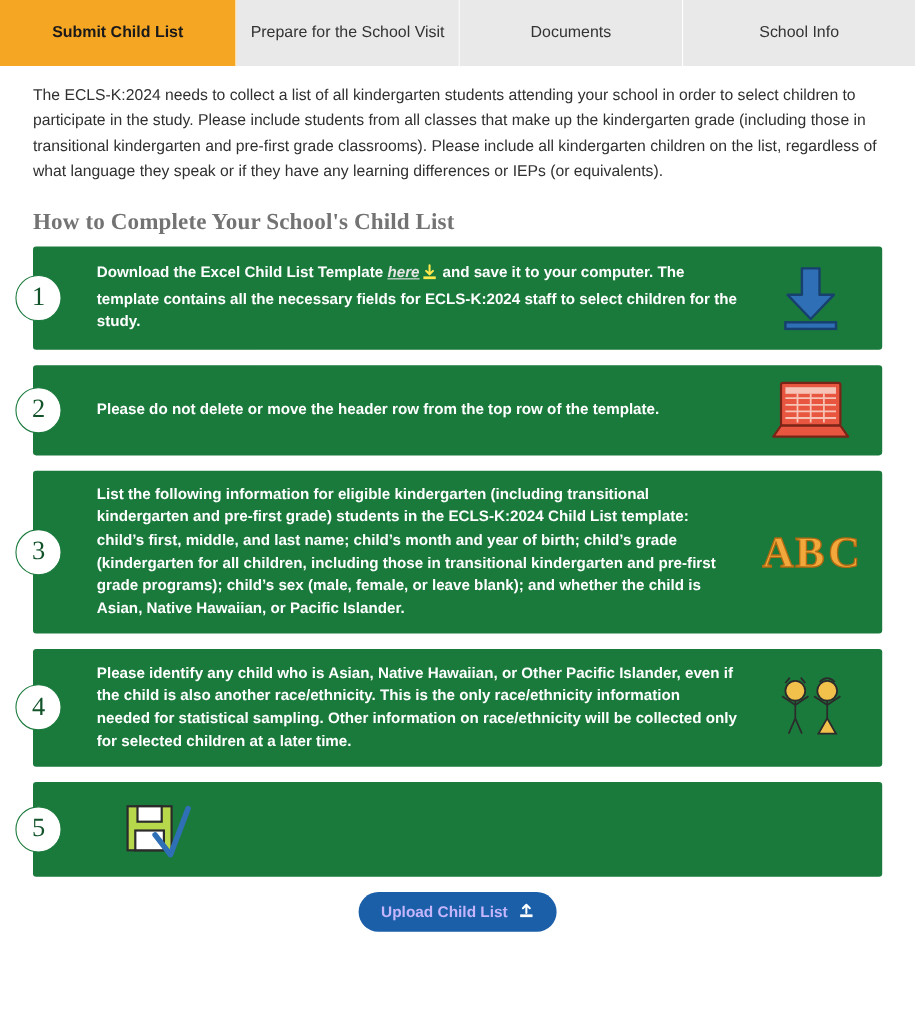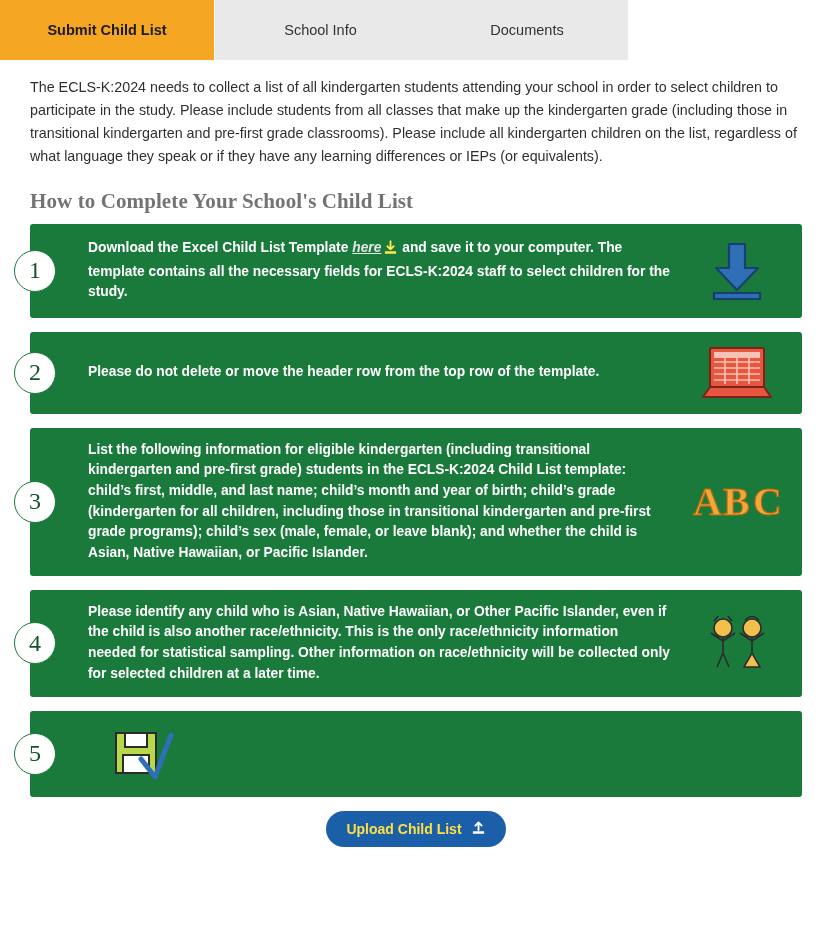--- a/index.html
+++ b/index.html
@@ -132,45 +132,48 @@
     margin: 6px 0 16px 0;
     line-height: 1.6;
   }
   .upload-row {
     display: flex;
     justify-content: center;
     margin: 6px 0 14px 0;
   }
   .upload-btn {
     background: #1b5fa8;
-    color: #fde047;
+    color: #c4b5fd;
     border: none;
     border-radius: 20px;
     padding: 9px 20px;
     font-size: 14px;
     font-weight: bold;
     display: inline-flex;
     align-items: center;
     gap: 9px;
     cursor: pointer;
     font-family: "Liberation Sans", sans-serif;
   }
 </style>
 </head>
 <body>
 
 <div class="tabbar">
   <div class="tab w1 active">
     <span>Submit Child List</span>
   </div>
+  <div class="tab w2">
+    <span>Prepare for the School Visit</span>
+  </div>
+  <div class="tab w3">
+    <span>Documents</span>
+  </div>
   <div class="tab w4">
     <span>School Info</span>
-  </div>
-  <div class="tab w3">
-    <span>Documents</span>
   </div>
 </div>
 
 <div class="content">
 
   <p class="intro">The ECLS-K:2024 needs to collect a list of all kindergarten students attending your school in order to select children to participate in the study. Please include students from all classes that make up the kindergarten grade (including those in transitional kindergarten and pre-first grade classrooms). Please include all kindergarten children on the list, regardless of what language they speak or if they have any learning differences or IEPs (or equivalents).</p>
 
   <h2 class="section-title">How to Complete Your School's Child List</h2>
 
   <div class="steps">

